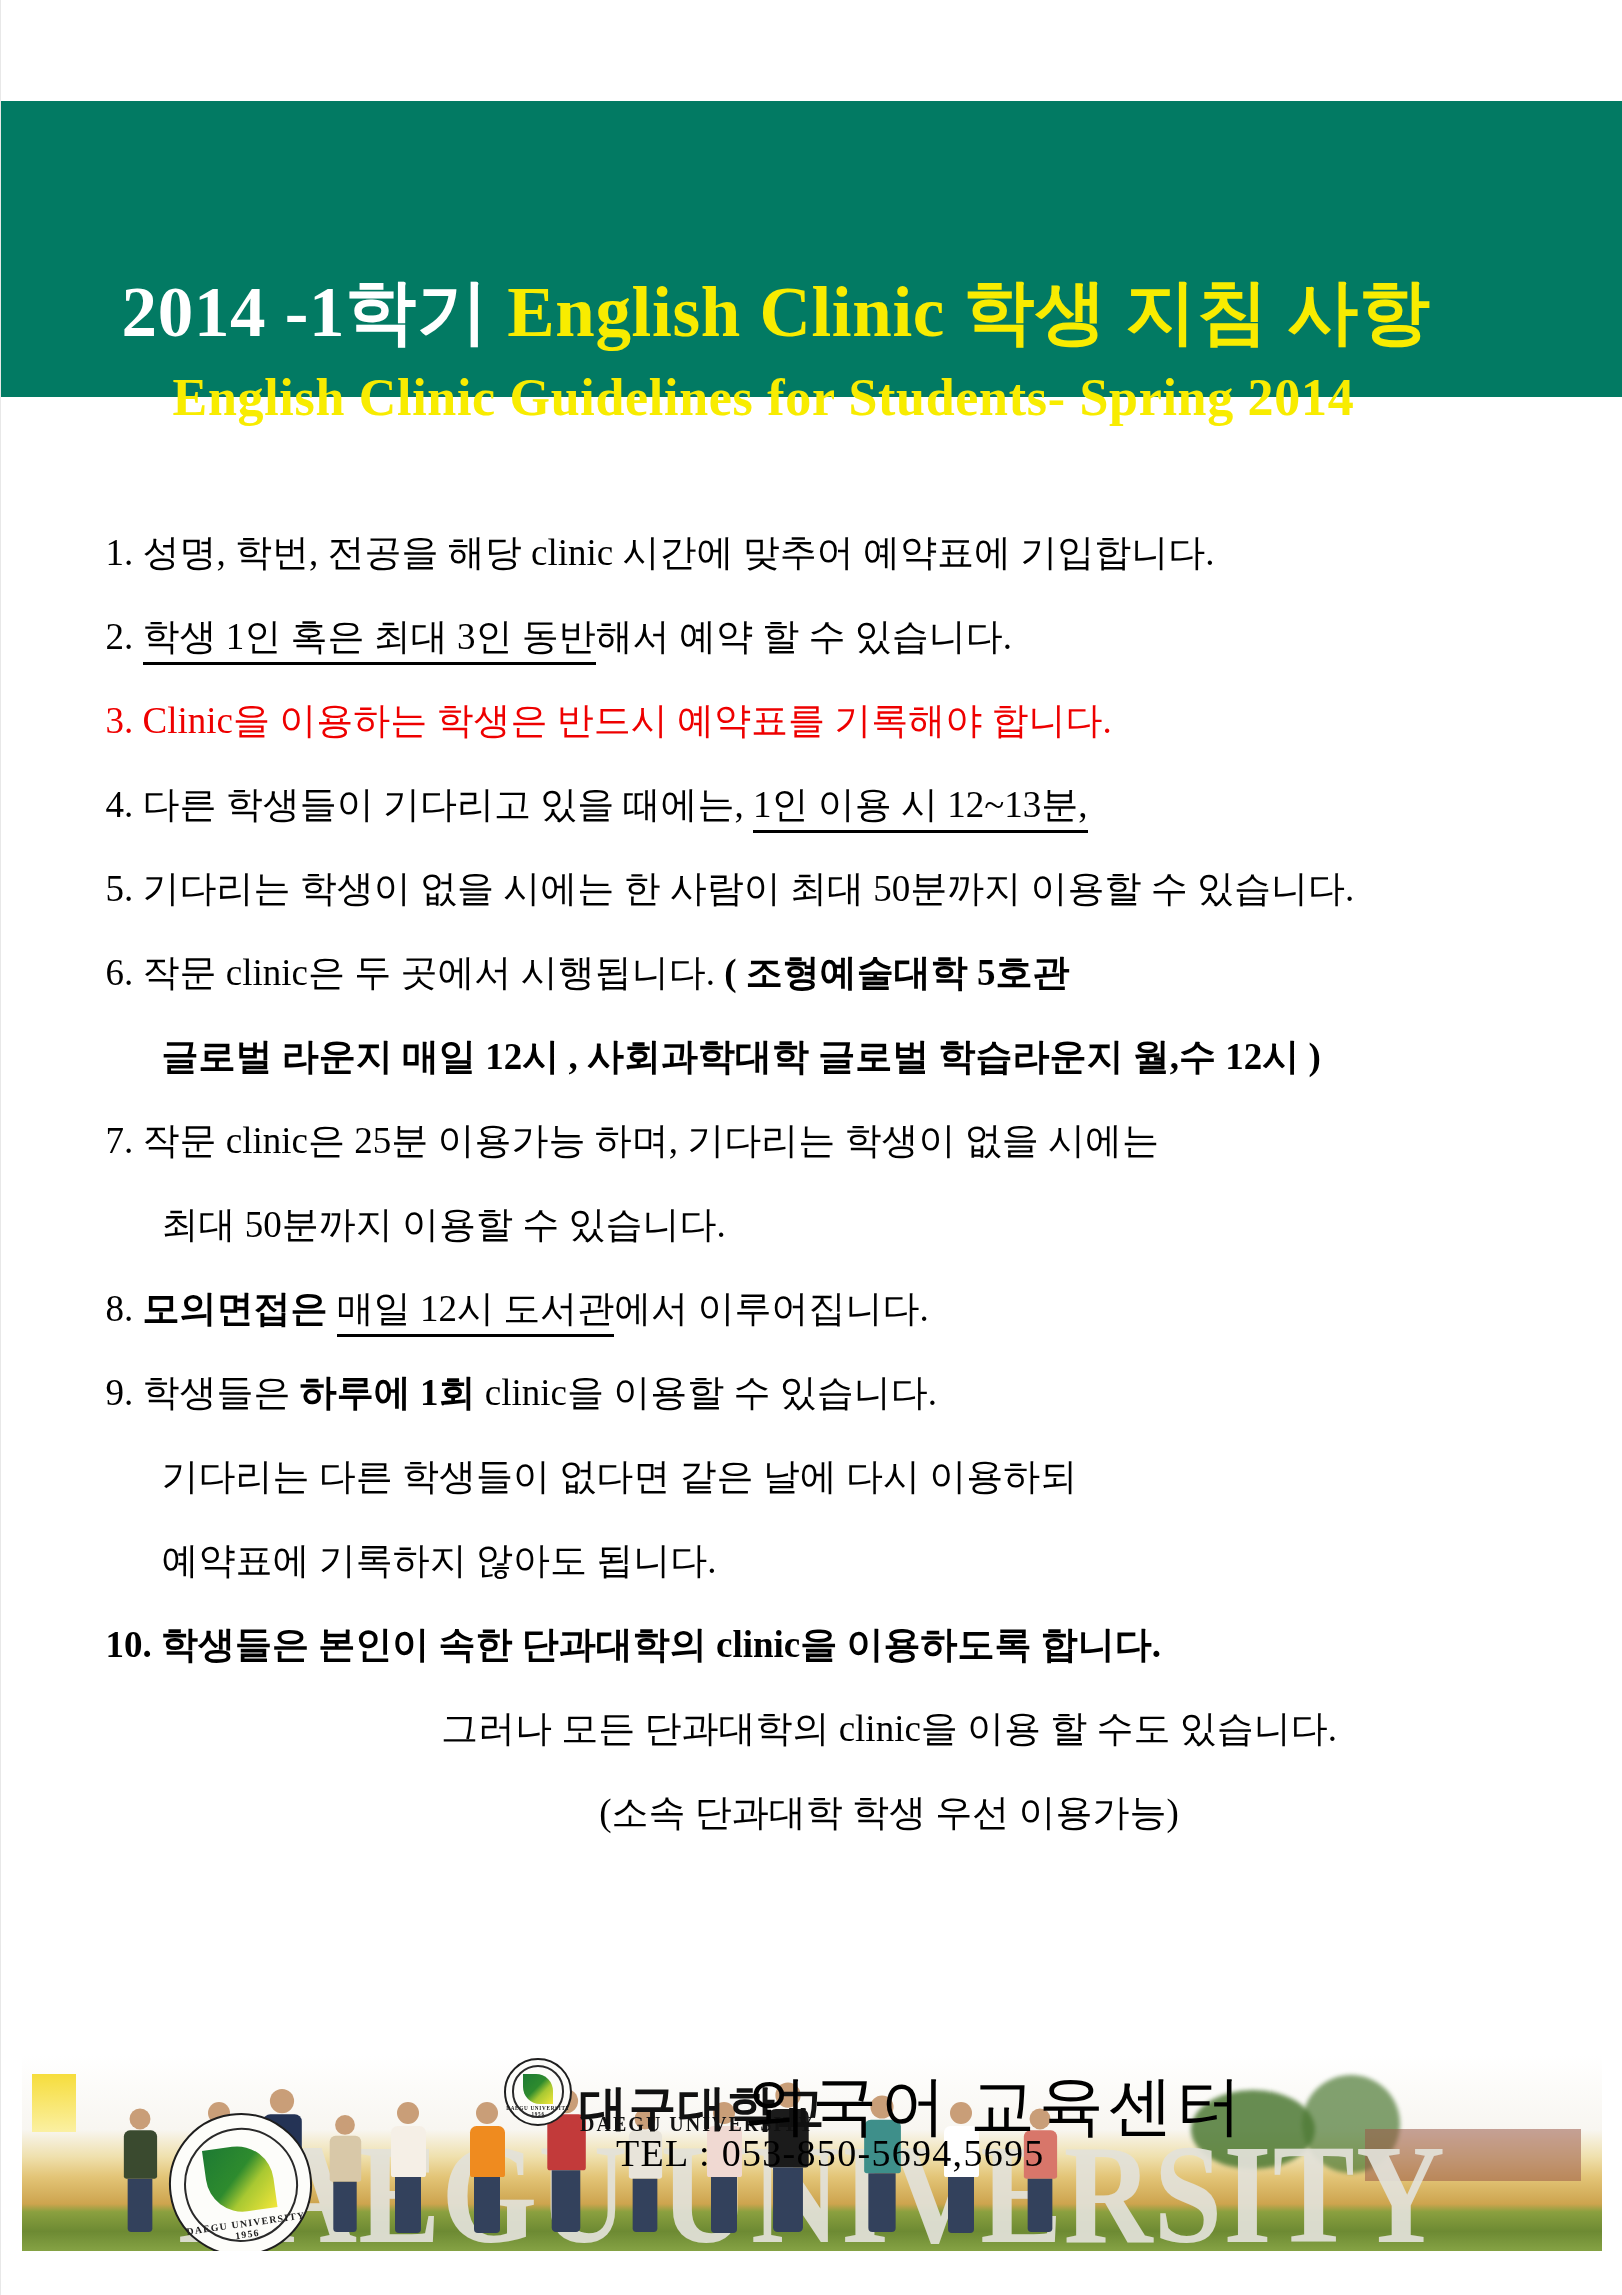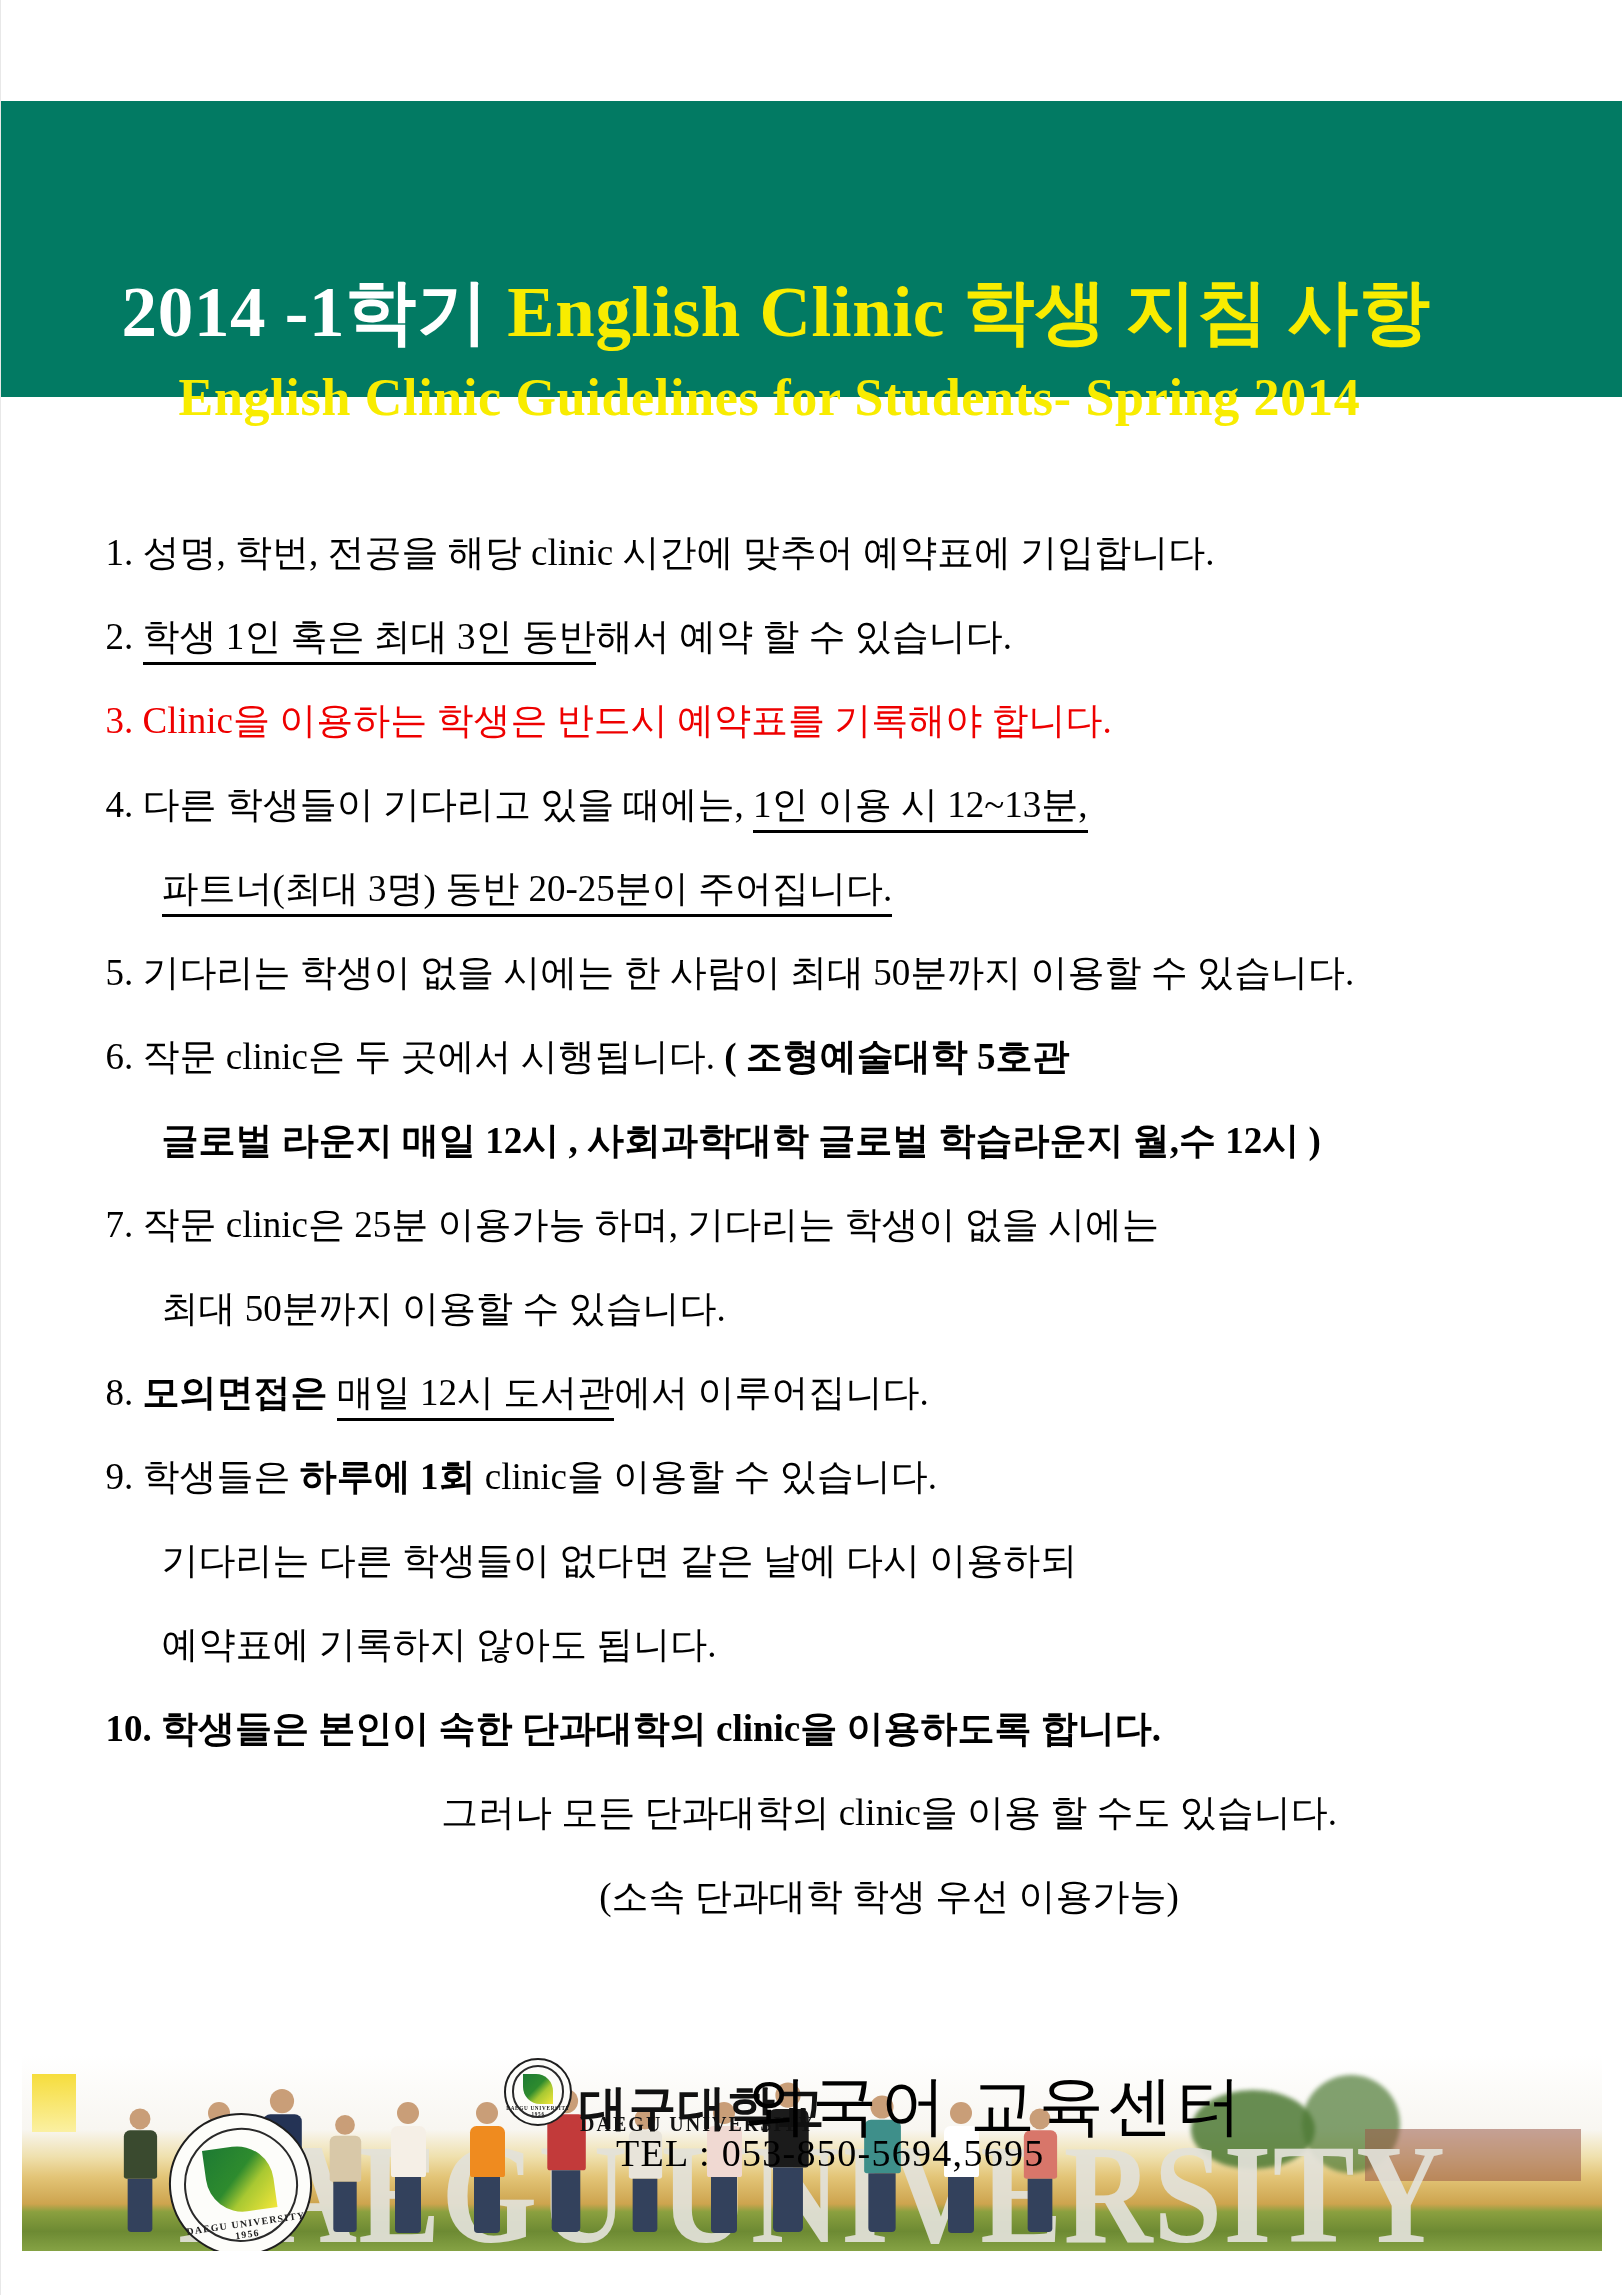--- a/index.html
+++ b/index.html
@@ -13,21 +13,21 @@
     position:relative;width:1621px;height:2295px;margin:0 auto;
     background:#ffffff;overflow:hidden;
     font-family:Liberation Serif, serif;color:var(--ink);
   }
 
   
   .banner{position:absolute;left:0;top:101px;width:1623px;height:296px;background:var(--green);}
   .title1{position:absolute;left:121px;top:164px;font-size:71px;font-weight:bold;white-space:nowrap;letter-spacing:0.7px;}
   .title1 .t-white{color:#ffffff;}
   .title1 .t-yellow{color:var(--yellow);}
-  .title2{position:absolute;left:178px;top:267px;font-size:52px;font-weight:bold;color:var(--yellow);white-space:nowrap;letter-spacing:0.7px;}
+  .title2{position:absolute;left:172px;top:267px;font-size:52px;font-weight:bold;color:var(--yellow);white-space:nowrap;letter-spacing:0.7px;}
 
   
   .guidelines{position:absolute;left:105px;top:531px;width:1492px;font-size:37px;line-height:43px;}
   .line{height:84px;white-space:nowrap;}
   .indent-1{padding-left:56px;}
   .indent-2{padding-left:75px;text-align:center;}
   .line .b{font-weight:bold;}
   .line .red{color:var(--red);}
   .line .u{border-bottom:3.9px solid #000;padding-bottom:4.6px;}
 
@@ -81,21 +81,20 @@
       <span class="t-white">2014 -1학기</span><span class="t-yellow"> English Clinic 학생 지침 사항</span>
     </div>
     <div class="title2">English Clinic Guidelines for Students- Spring 2014</div>
   </div>
 
   <div class="guidelines">
       <div class="line indent-0"><span>1. 성명, 학번, 전공을 해당 clinic 시간에 맞추어 예약표에 기입합니다.</span></div>
       <div class="line indent-0"><span>2. </span><span class="u">학생 1인 혹은 최대 3인 동반</span><span>해서 예약 할 수 있습니다.</span></div>
       <div class="line indent-0"><span class="red">3. Clinic을 이용하는 학생은 반드시 예약표를 기록해야 합니다.</span></div>
       <div class="line indent-0"><span>4. 다른 학생들이 기다리고 있을 때에는, </span><span class="u">1인 이용 시 12~13분,</span></div>
-      <div class="line indent-1"><span class="u">파트너(최대 3명) 동반 20-25분이 주어집니다.</span></div>
       <div class="line indent-0"><span>5. 기다리는 학생이 없을 시에는 한 사람이 최대 50분까지 이용할 수 있습니다.</span></div>
       <div class="line indent-0"><span>6. 작문 clinic은 두 곳에서 시행됩니다. </span><span class="b">( 조형예술대학 5호관</span></div>
       <div class="line indent-1"><span class="b">글로벌 라운지 매일 12시 , 사회과학대학 글로벌 학습라운지 월,수 12시 )</span></div>
       <div class="line indent-0"><span>7. 작문 clinic은 25분 이용가능 하며, 기다리는 학생이 없을 시에는</span></div>
       <div class="line indent-1"><span>최대 50분까지 이용할 수 있습니다.</span></div>
       <div class="line indent-0"><span>8. </span><span class="b">모의면접은</span><span> </span><span class="u">매일 12시 도서관</span><span>에서 이루어집니다.</span></div>
       <div class="line indent-0"><span>9. 학생들은 </span><span class="b">하루에 1회</span><span> clinic을 이용할 수 있습니다.</span></div>
       <div class="line indent-1"><span>기다리는 다른 학생들이 없다면 같은 날에 다시 이용하되</span></div>
       <div class="line indent-1"><span>예약표에 기록하지 않아도 됩니다.</span></div>
       <div class="line indent-0"><span class="b">10. 학생들은 본인이 속한 단과대학의 clinic을 이용하도록 합니다.</span></div>

